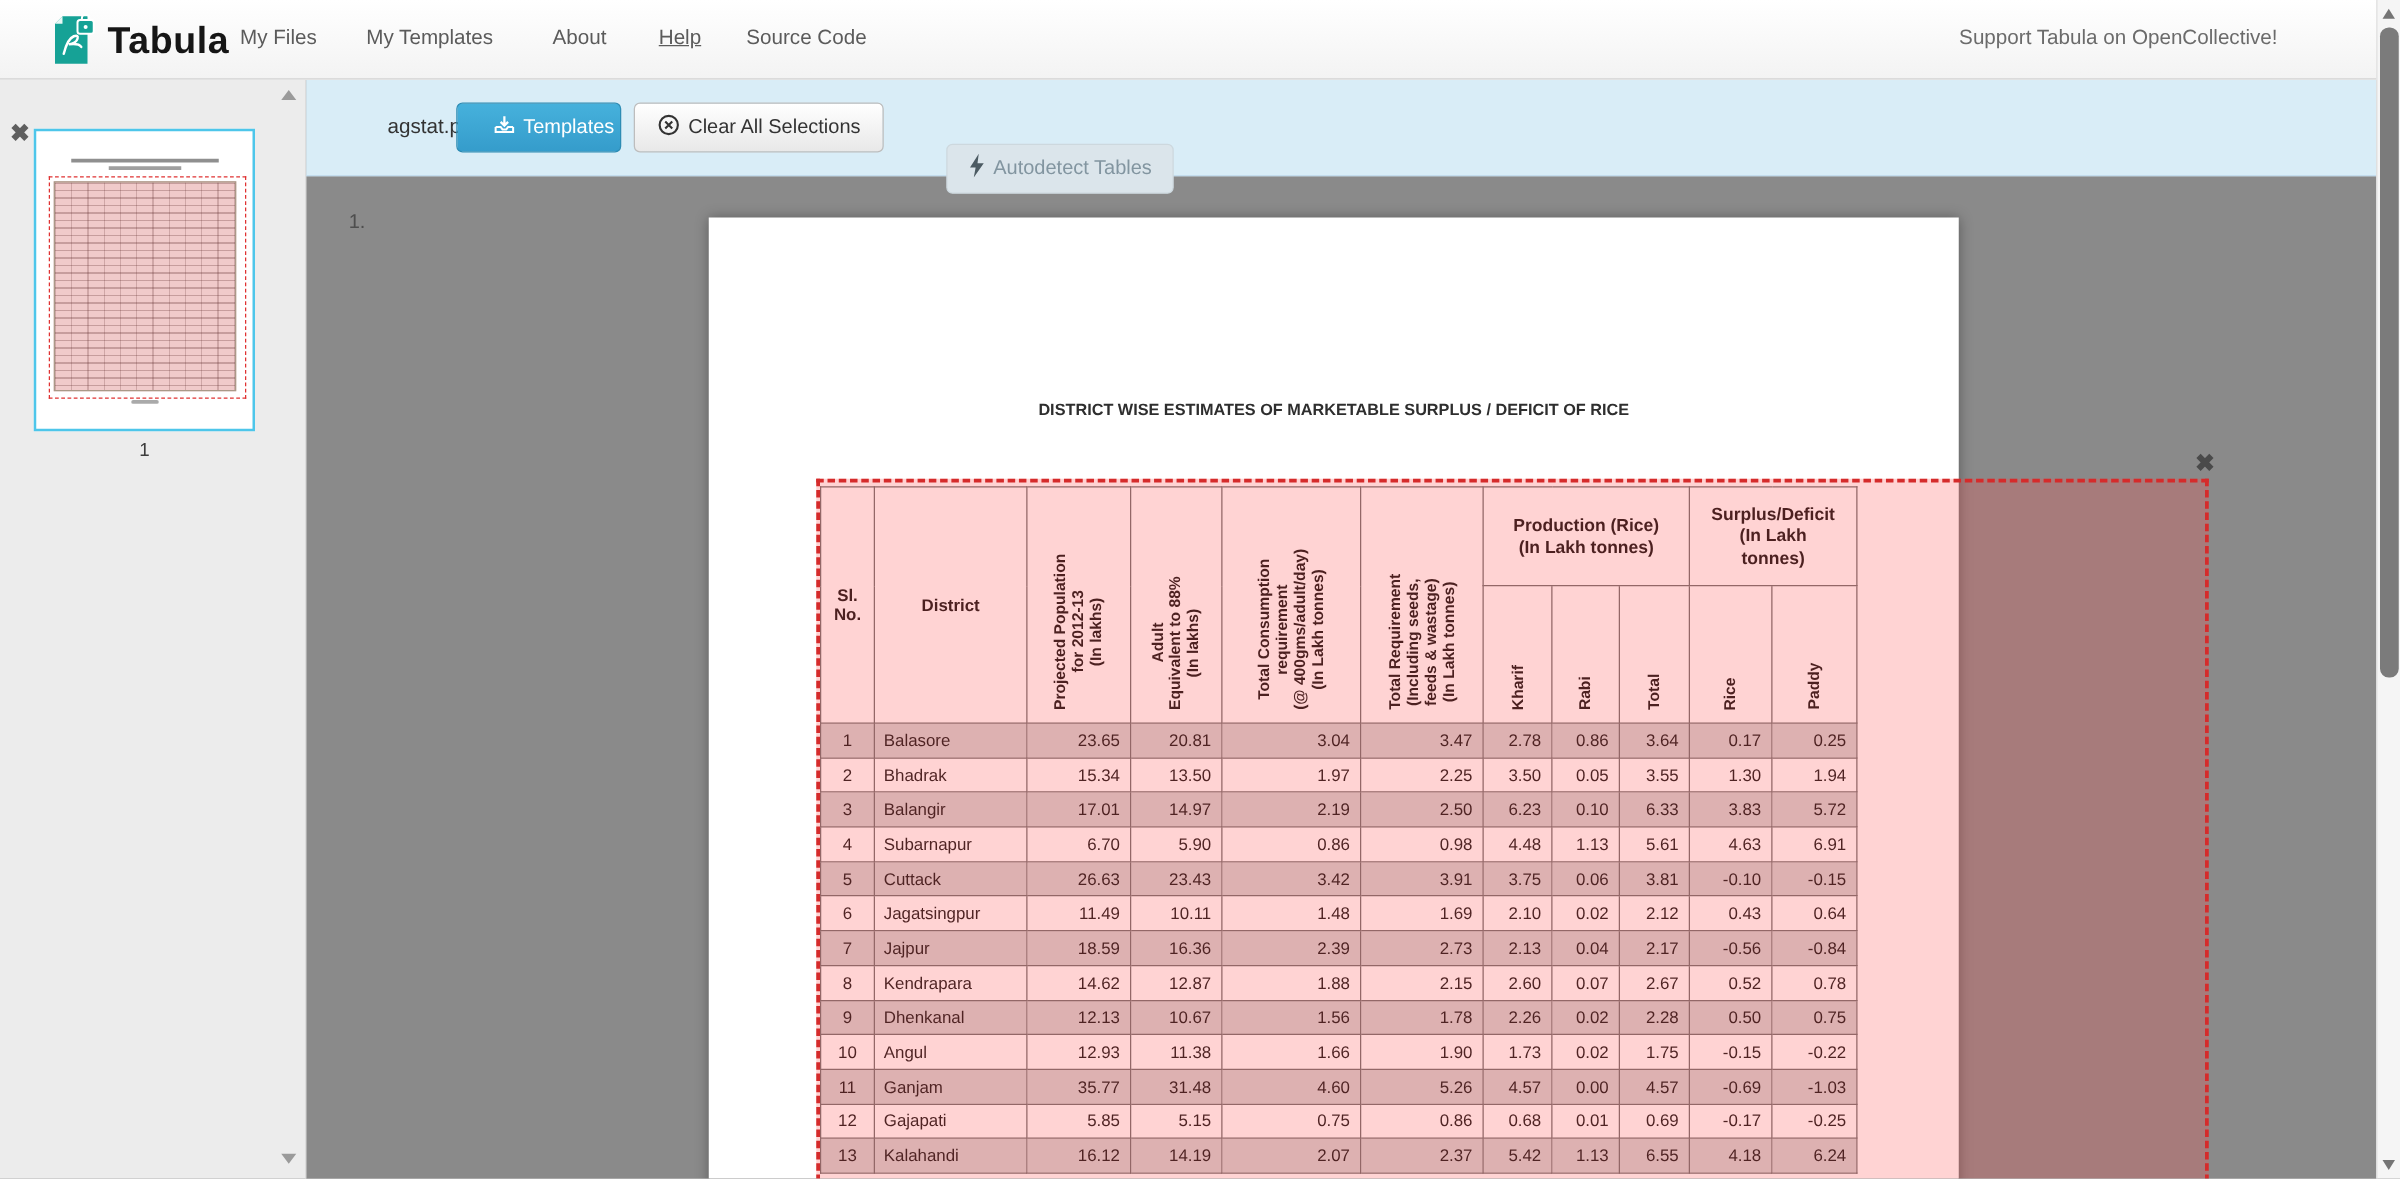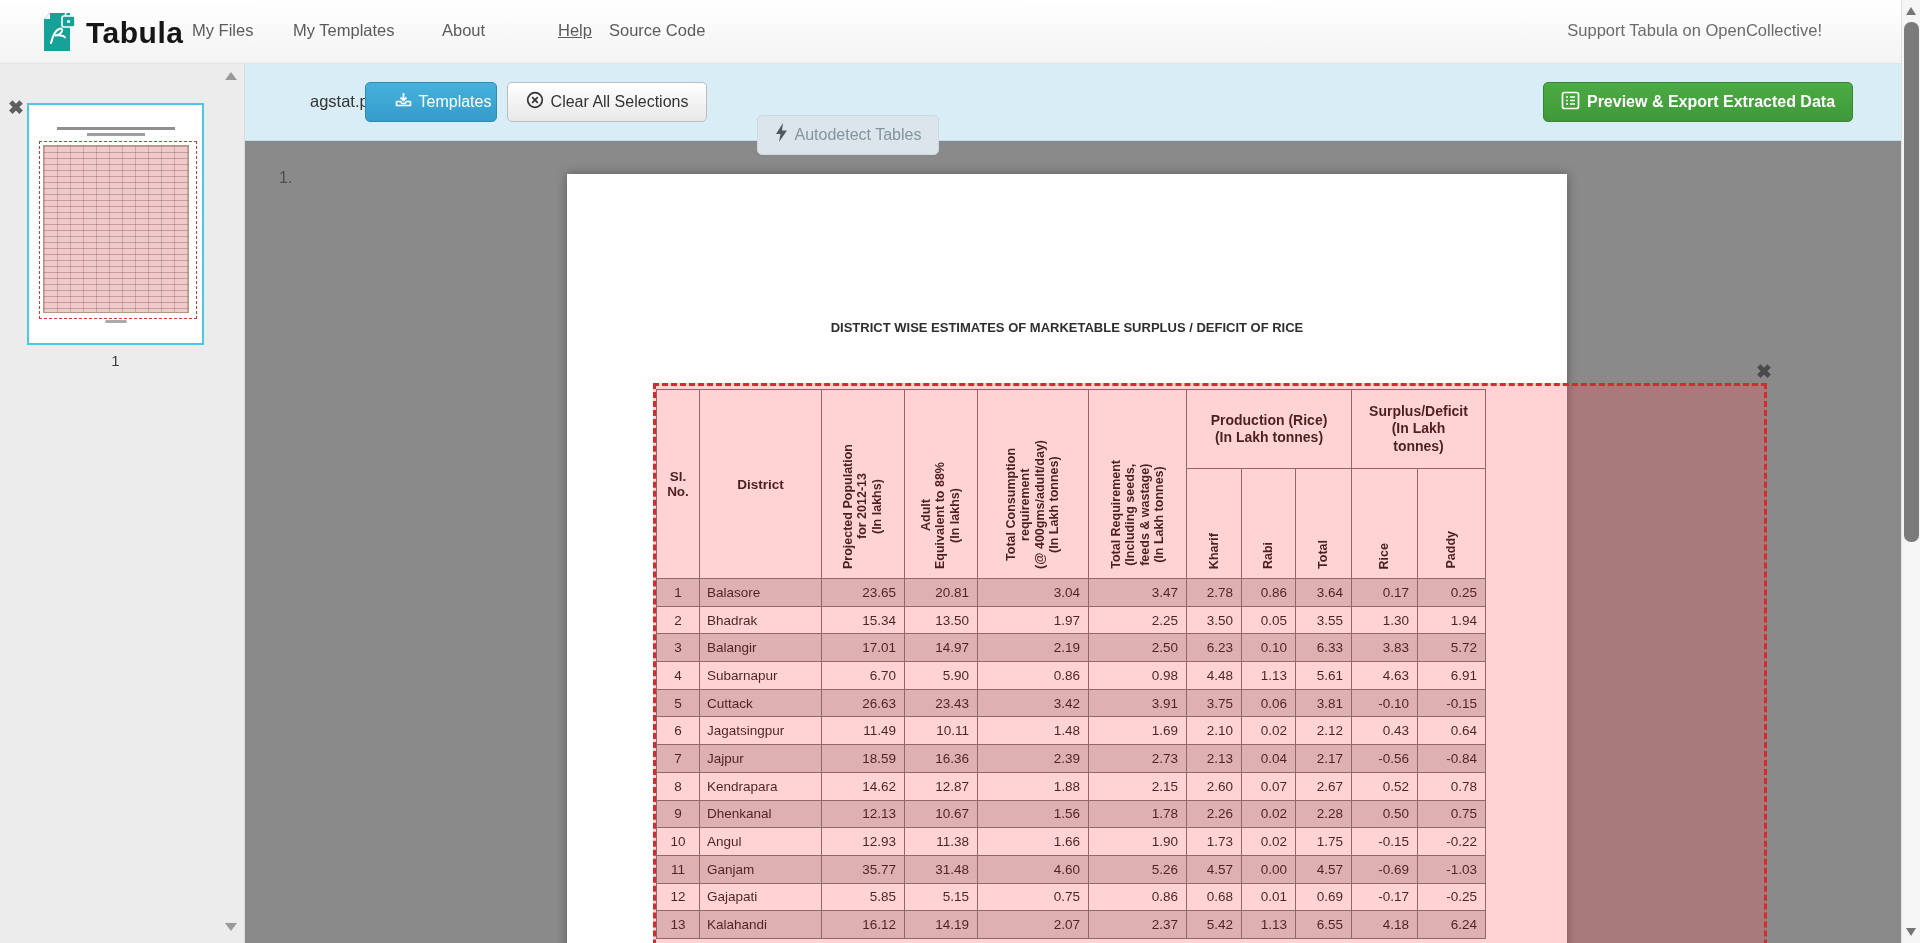--- a/index.html
+++ b/index.html
@@ -6,21 +6,21 @@
   html,body { width:1920px; height:943px; overflow:hidden; font-family:"Liberation Sans",sans-serif; }
   #stage { position:relative; width:1920px; height:943px; background:#8a8a8a; overflow:hidden; }
 
   
   .navbar { position:absolute; left:0; top:0; width:1920px; height:64px;
     background:linear-gradient(#ffffff,#f3f3f3); border-bottom:1px solid #e2e2e2; z-index:30; }
   .brand-icon { position:absolute; left:40px; top:9px; }
   .brand-text { position:absolute; left:86px; top:16px; font-size:30px; font-weight:bold; color:#161616; letter-spacing:0.5px; }
   .nav-link { position:absolute; top:21px; font-size:16.5px; color:#5b5b5b; text-decoration:none; cursor:pointer; }
   .nav-myfiles { left:192px; } .nav-mytemplates { left:293px; } .nav-about { left:442px; }
-  .nav-help { left:558px;text-decoration:underline; } .nav-source { left:597px;margin-left:12px; }
+  .nav-help { left:527px;text-decoration:underline; } .nav-source { left:597px; }
   .nav-support { position:absolute; top:21px; right:98px; font-size:16.5px; color:#6b6b6b; text-decoration:none; cursor:pointer; }
 
   
   .toolbar { position:absolute; left:245px; top:64px; width:1656px; height:77px;
     background:#d9edf7; border-bottom:1px solid #c3dced; z-index:20; }
   .filename { position:absolute; left:65px; top:28px; font-size:16.5px; color:#333; }
   .btn { position:absolute; top:18px; height:40px; border-radius:5px; font-size:16px;
     display:flex; align-items:center; justify-content:center; gap:7px; cursor:pointer; }
   .btn-templates { left:120px; width:132px; background:linear-gradient(#46b1dc,#359ccb);
     border:1px solid #2d8cb4; color:#fff;padding-left:24px; }
@@ -146,29 +146,20 @@
 
     <div class="btn btn-autodetect">
       <span class="bolt">
         <svg width="13" height="19" viewBox="0 0 13 19">
           <path d="M8 0 L1 11 L5.5 11 L4 19 L12 7.5 L7 7.5 Z" fill="#4c5b63"></path>
         </svg>
       </span>
       <span>Autodetect Tables</span>
     </div>
 
-    <div class="btn btn-export">
-      <span>
-        <svg width="19" height="19" viewBox="0 0 19 19">
-          <rect x="1.5" y="1.5" width="16" height="16" rx="2" fill="none" stroke="#fff" stroke-width="1.7"></rect>
-          <path d="M5 6 h2 M9 6 h5 M5 9.5 h2 M9 9.5 h5 M5 13 h2 M9 13 h5" stroke="#fff" stroke-width="1.7"></path>
-        </svg>
-      </span>
-      <span>Preview &amp; Export Extracted Data</span>
-    </div>
   </div>
 
   <div class="sidebar">
     <span class="thumb-close">✖</span>
     <div class="thumb">
       <div class="t-line1"></div>
       <div class="t-line2"></div>
       <div class="t-tablehead"></div>
       <div class="t-table"></div>
       <div class="t-sel"></div>

